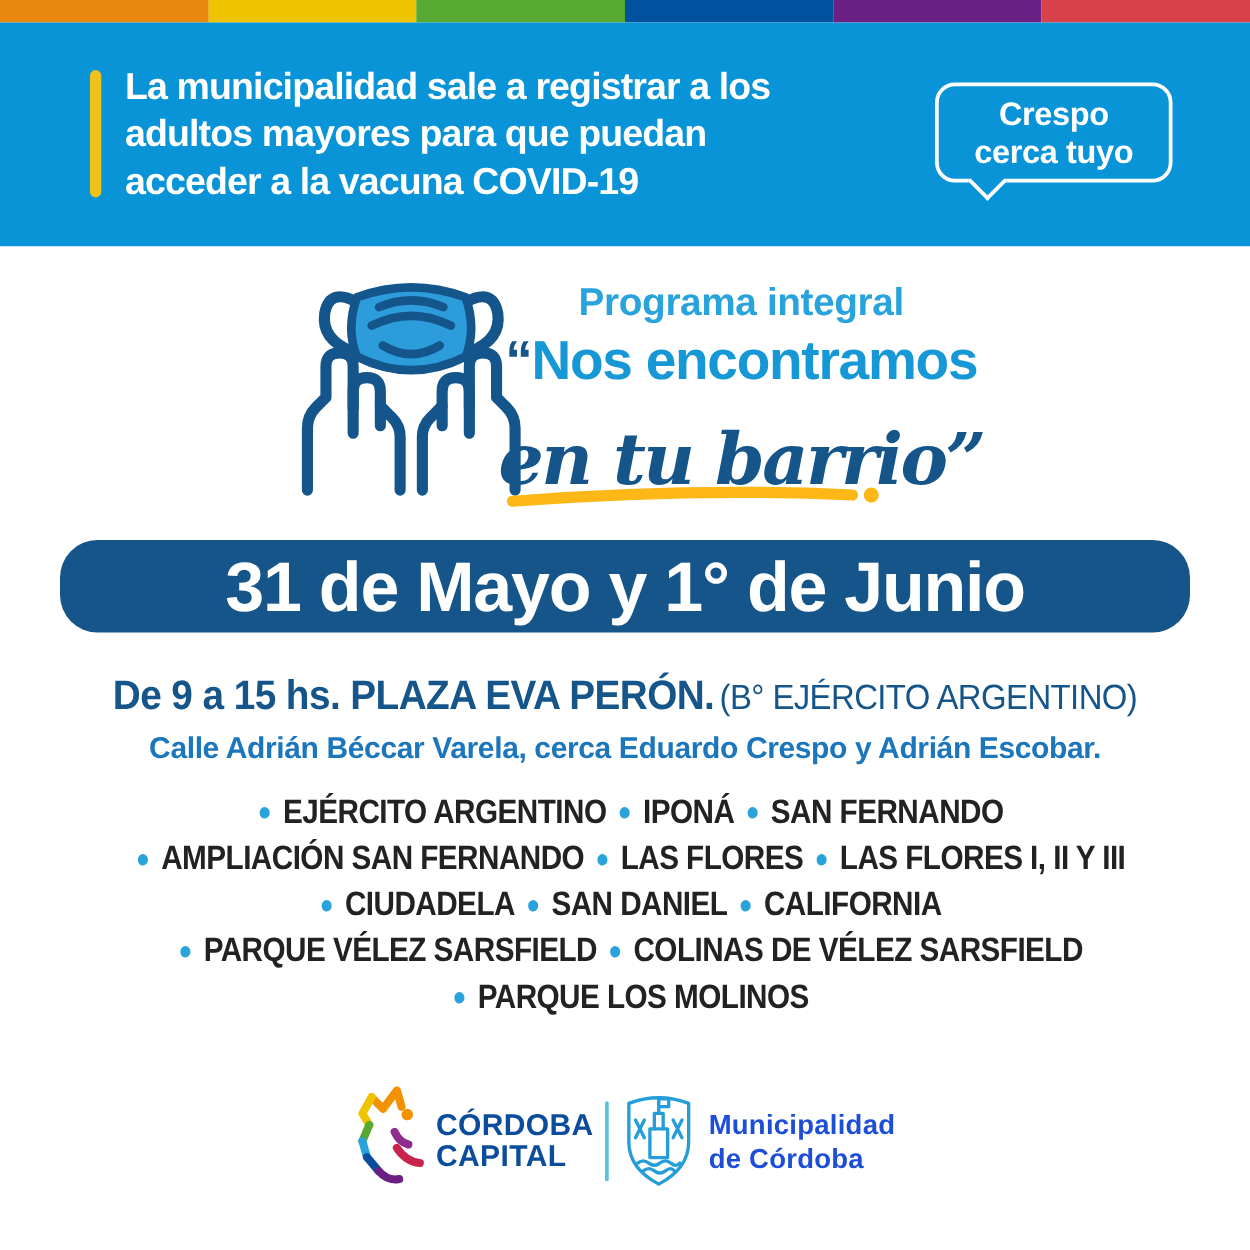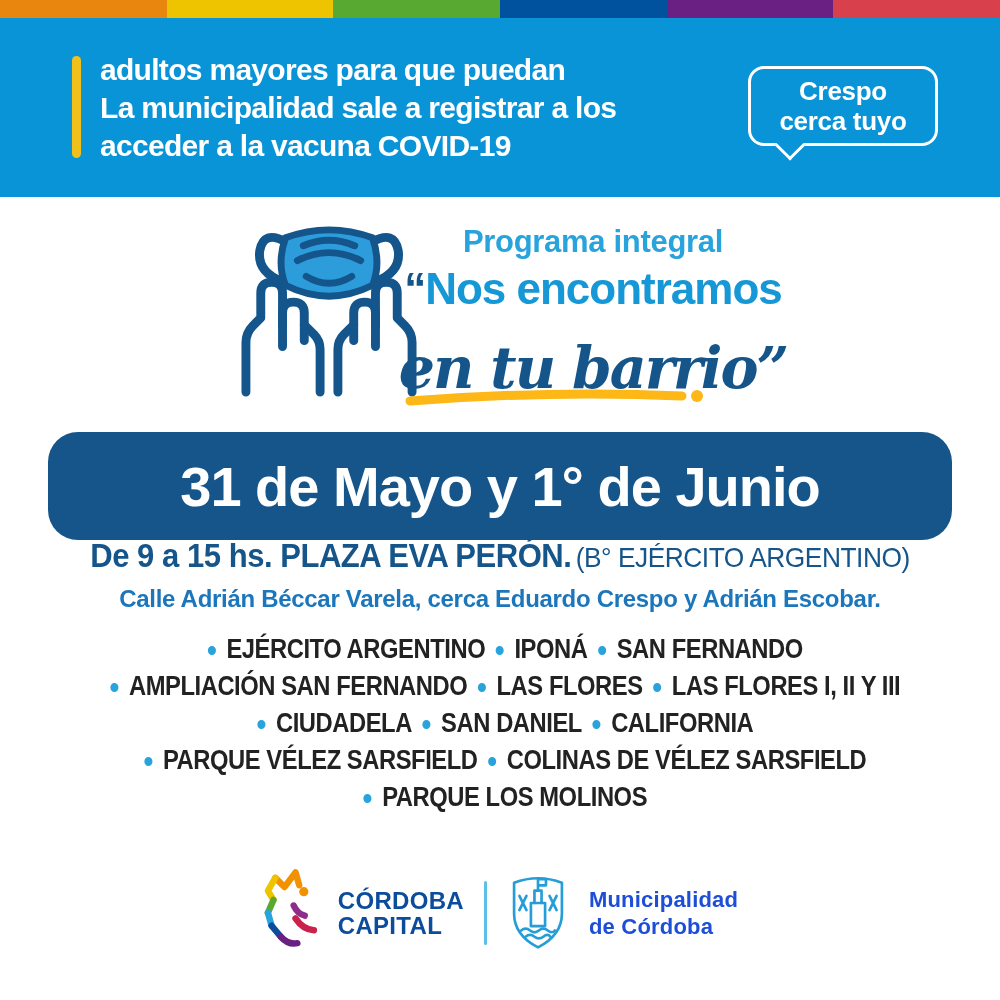--- a/index.html
+++ b/index.html
@@ -35,21 +35,21 @@
   .title{margin-top:4px;font-size:44px;font-weight:800;letter-spacing:-1px;white-space:nowrap;text-align:center;}
   .title .q{color:#15558A;}
   .title .t{color:#1697D6;}
   .script{
     margin-top:20px;font-family:"DejaVu Serif",serif;font-style:italic;font-weight:bold;
     font-size:57px;color:#15558A;letter-spacing:-2px;white-space:nowrap;
   }
   .swoosh{position:absolute;left:404px;top:386px;}
   
   .banner{
-    position:absolute;left:48px;top:432px;width:904px;height:108px;border-radius:30px;
+    position:absolute;left:48px;top:432px;width:904px;height:74px;border-radius:30px;
     background:#15558A;display:flex;align-items:center;justify-content:center;
     color:#ffffff;font-size:56px;font-weight:bold;letter-spacing:-1px;white-space:nowrap;
   }
   
   .timeplace{
     position:absolute;top:537px;left:0;right:0;text-align:center;white-space:nowrap;
     transform:scaleX(0.94);transform-origin:center;
   }
   .timeplace .main{font-size:33px;font-weight:bold;color:#15558A;letter-spacing:-0.5px;}
   .timeplace .note{font-size:28px;font-weight:400;color:#15558A;letter-spacing:-0.5px;}
@@ -61,21 +61,21 @@
   .nb-list{position:absolute;top:631px;left:0;right:0;}
   .nb-line{
     display:flex;justify-content:center;align-items:center;height:37px;white-space:nowrap;
     transform:scaleX(0.88);transform-origin:center;
   }
   .nb-bullet{color:#29A3DC;font-size:32px;font-weight:bold;margin:0 11px;line-height:1;}
   .nb-name{font-size:27px;font-weight:bold;color:#222222;letter-spacing:-0.5px;}
   
   .footer{
     position:absolute;top:858px;left:0;right:0;height:110px;
-    display:flex;justify-content:center;align-items:center;gap:20px;
+    display:flex;justify-content:center;align-items:center;gap:9px;
   }
   .cap-text{color:#0C4C9C;font-size:24px;font-weight:800;line-height:25px;letter-spacing:0.3px;}
   .divider{width:3px;height:64px;background:#5BC0E8;border-radius:2px;}
   .muni-text{color:#1d4ed8;font-size:22px;font-weight:600;line-height:27px;letter-spacing:0.2px;}
 </style>
 </head>
 <body>
 
 <div id="canvas">
 
@@ -84,22 +84,22 @@
       <div style="background: rgb(238, 196, 0);"></div>
       <div style="background: rgb(87, 169, 50);"></div>
       <div style="background: rgb(0, 82, 158);"></div>
       <div style="background: rgb(106, 32, 130);"></div>
       <div style="background: rgb(216, 65, 75);"></div>
     </div>
 
   <div class="header">
     <div class="ybar"></div>
     <div class="headline">
+      <div>La municipalidad sale a registrar a los</div>
       <div>adultos mayores para que puedan</div>
-      <div>La municipalidad sale a registrar a los</div>
       <div>acceder a la vacuna COVID-19</div>
     </div>
     <div class="bubble">
       <div>Crespo</div>
       <div>cerca tuyo</div>
       <div class="tail"></div>
     </div>
   </div>
 
   <div class="prog-icon">

